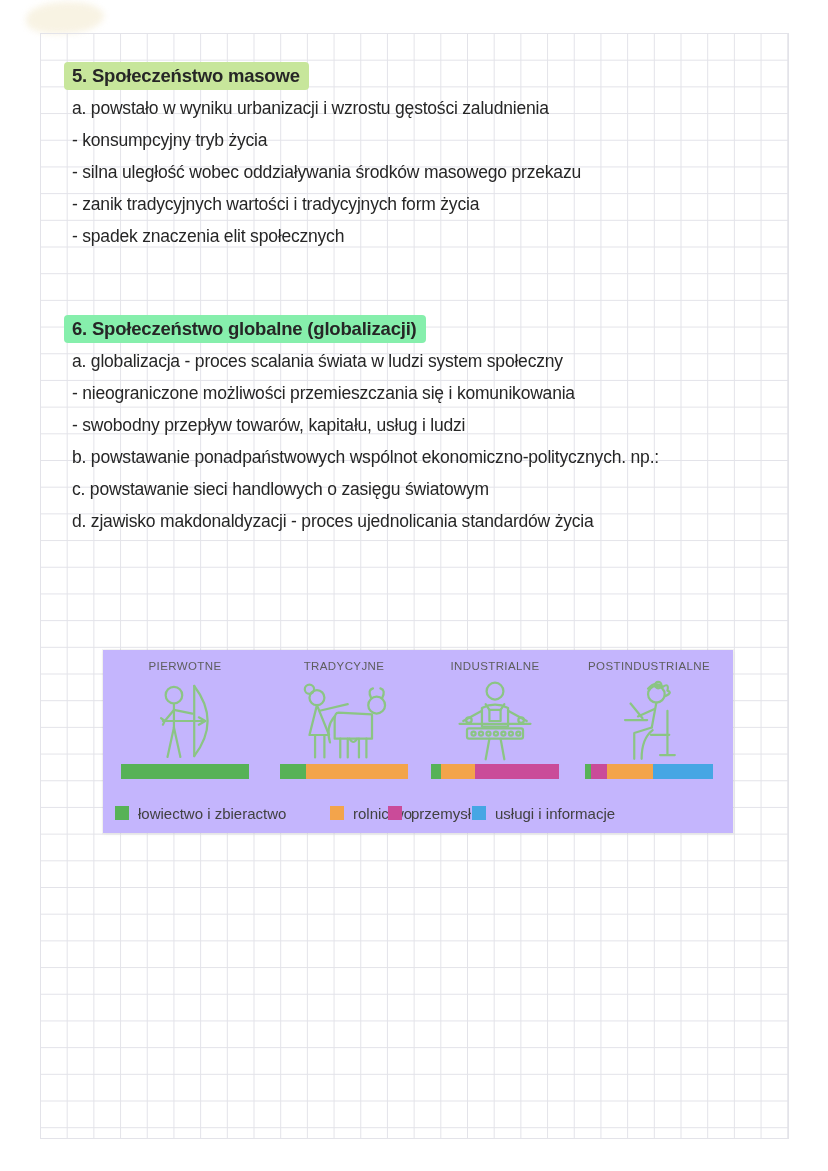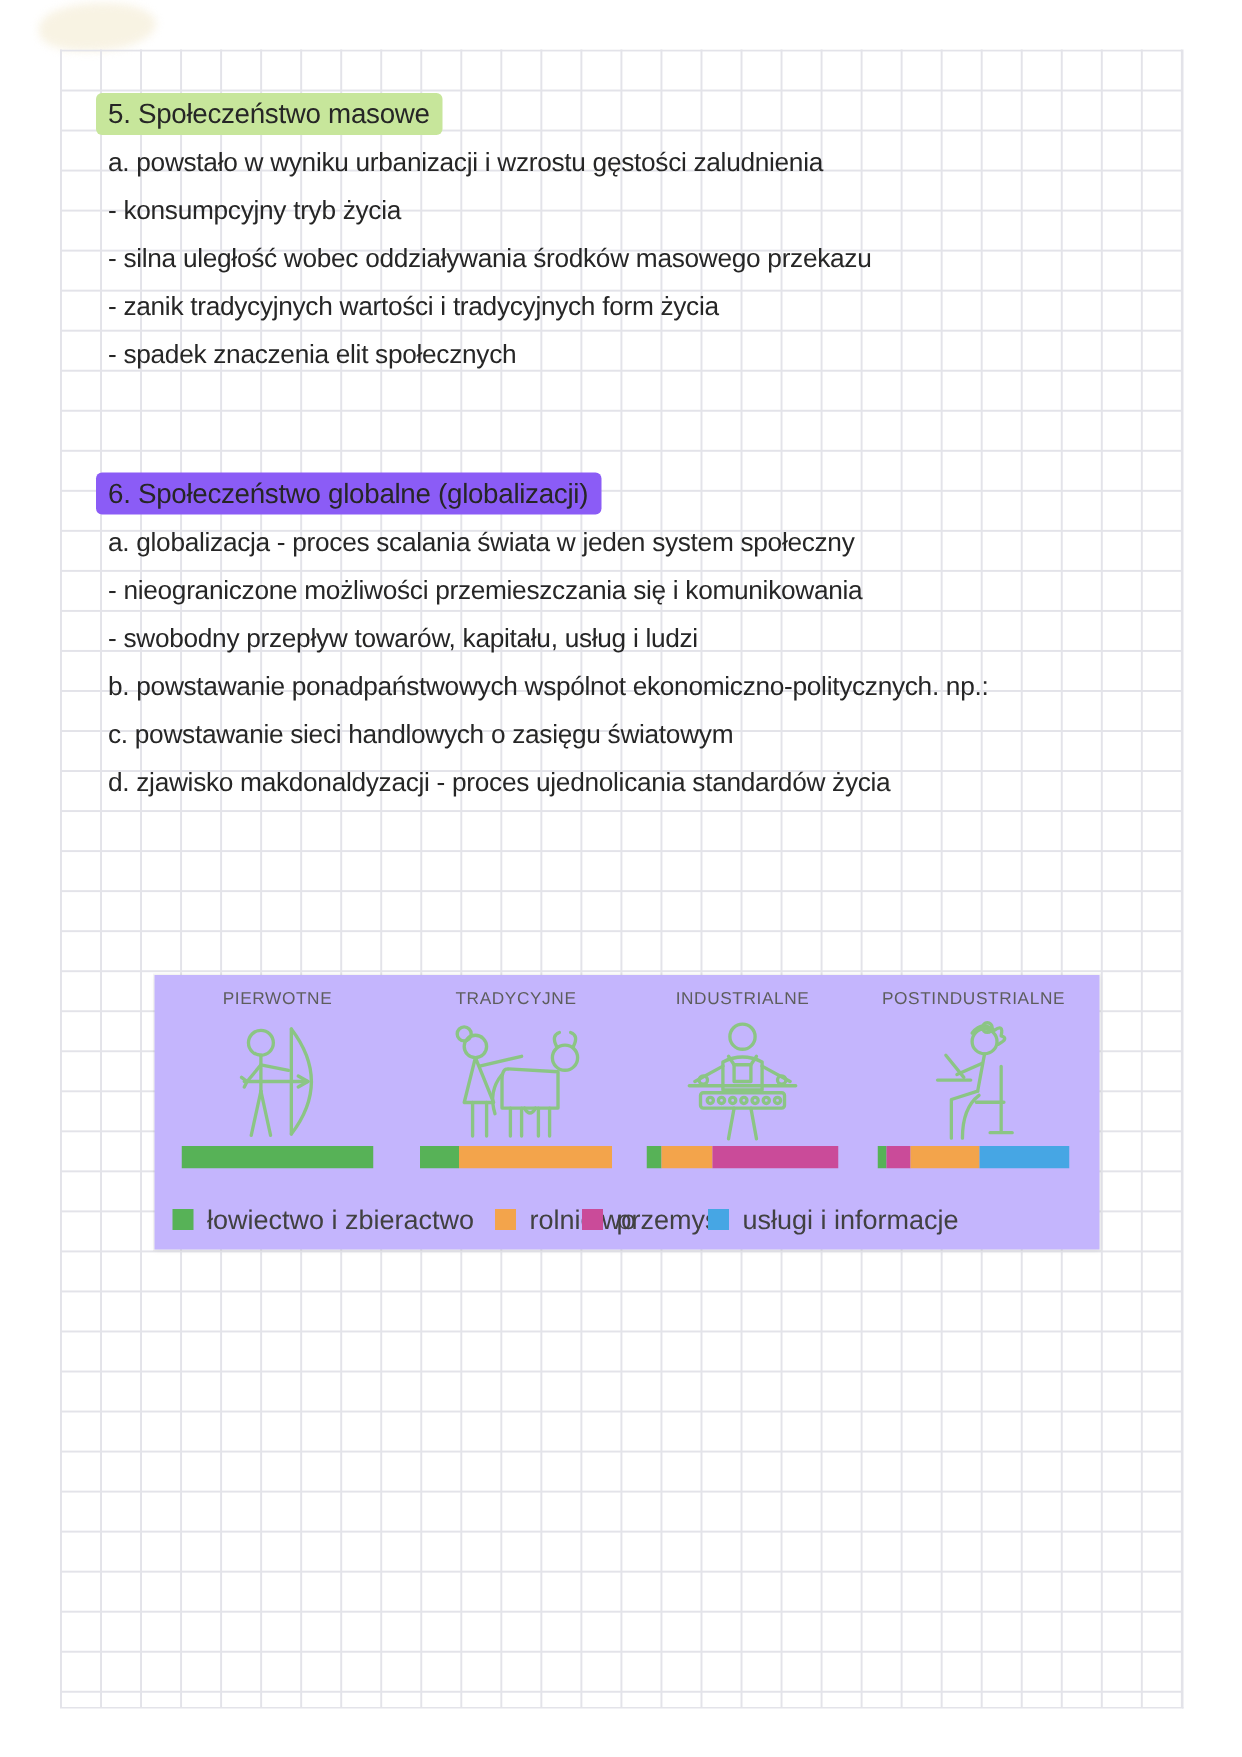--- a/index.html
+++ b/index.html
@@ -25,20 +25,21 @@
   .section{position:absolute;left:72px;color:#252525;}
   .section-0{top:60px;}
   .section-1{top:313px;}
   .line{
     font-size:17.5px;line-height:32px;white-space:nowrap;
     letter-spacing:-0.2px;color:#262626;
   }
   .hl{
     padding:3px 9px 4px 8px;margin-left:-8px;border-radius:4px;
     font-size:18.5px;
+    font-weight:bold;
   }
   
   .figure{
     position:absolute;left:103px;top:650px;width:630px;height:183px;
     background:#c4b5fd;box-shadow:0 0 0 1px rgba(160,160,150,0.10), 0 1px 4px rgba(0,0,0,0.05);
   }
   .col{position:absolute;top:10px;width:128px;}
   .col-0{left:18px;}
   .col-1{left:177px;}
   .col-2{left:328px;}
@@ -46,21 +47,21 @@
   .col-header{
     height:18px;text-align:center;font-size:11.5px;color:#5d5d5d;
     letter-spacing:0.4px;white-space:nowrap;
   }
   .col-icon{height:86px;display:flex;align-items:center;justify-content:center;}
   .col-icon svg{display:block;}
   .bar{display:flex;width:100%;height:15px;overflow:hidden;}
   .seg{height:100%;}
   .legend-item{position:absolute;top:154px;height:18px;display:flex;align-items:center;}
   .legend-item .swatch{width:14px;height:14px;margin-right:9px;flex:none;}
-  .legend-item .legend-label{font-size:18px;color:#414141;white-space:nowrap;}
+  .legend-item .legend-label{font-size:15px;color:#414141;white-space:nowrap;}
   .legend-0{left:12px;}
   .legend-1{left:179px;padding-left:48px;}
   .legend-2{left:285px;}
   .legend-3{left:369px;}
   .stroke{fill:none;stroke:#8bc584;stroke-width:2.4;stroke-linecap:round;stroke-linejoin:round;}
 </style>
 </head>
 <body>
 
 <div class="corner-blob"></div>
@@ -69,22 +70,22 @@
 <div class="notes" id="notes">
     <div class="section section-0">
       <div class="line"><span class="hl" style="background: rgb(199, 230, 155);">5. Społeczeństwo masowe</span></div>
       <div class="line">a. powstało w wyniku urbanizacji i wzrostu gęstości zaludnienia</div>
       <div class="line">- konsumpcyjny tryb życia</div>
       <div class="line">- silna uległość wobec oddziaływania środków masowego przekazu</div>
       <div class="line">- zanik tradycyjnych wartości i tradycyjnych form życia</div>
       <div class="line">- spadek znaczenia elit społecznych</div>
     </div>
     <div class="section section-1">
-      <div class="line"><span class="hl" style="background: #8b5cf6;">6. Społeczeństwo globalne (globalizacji)</span></div>
-      <div class="line">a. globalizacja - proces scalania świata w jeden system społeczny</div>
+      <div class="line"><span class="hl" style="background: #86efac;">6. Społeczeństwo globalne (globalizacji)</span></div>
+      <div class="line">a. globalizacja - proces scalania świata w ludzi system społeczny</div>
       <div class="line">- nieograniczone możliwości przemieszczania się i komunikowania</div>
       <div class="line">- swobodny przepływ towarów, kapitału, usług i ludzi</div>
       <div class="line">b. powstawanie ponadpaństwowych wspólnot ekonomiczno-politycznych. np.:</div>
       <div class="line">c. powstawanie sieci handlowych o zasięgu światowym</div>
       <div class="line">d. zjawisko makdonaldyzacji - proces ujednolicania standardów życia</div>
     </div>
   </div>
 
 <div class="figure">
 

